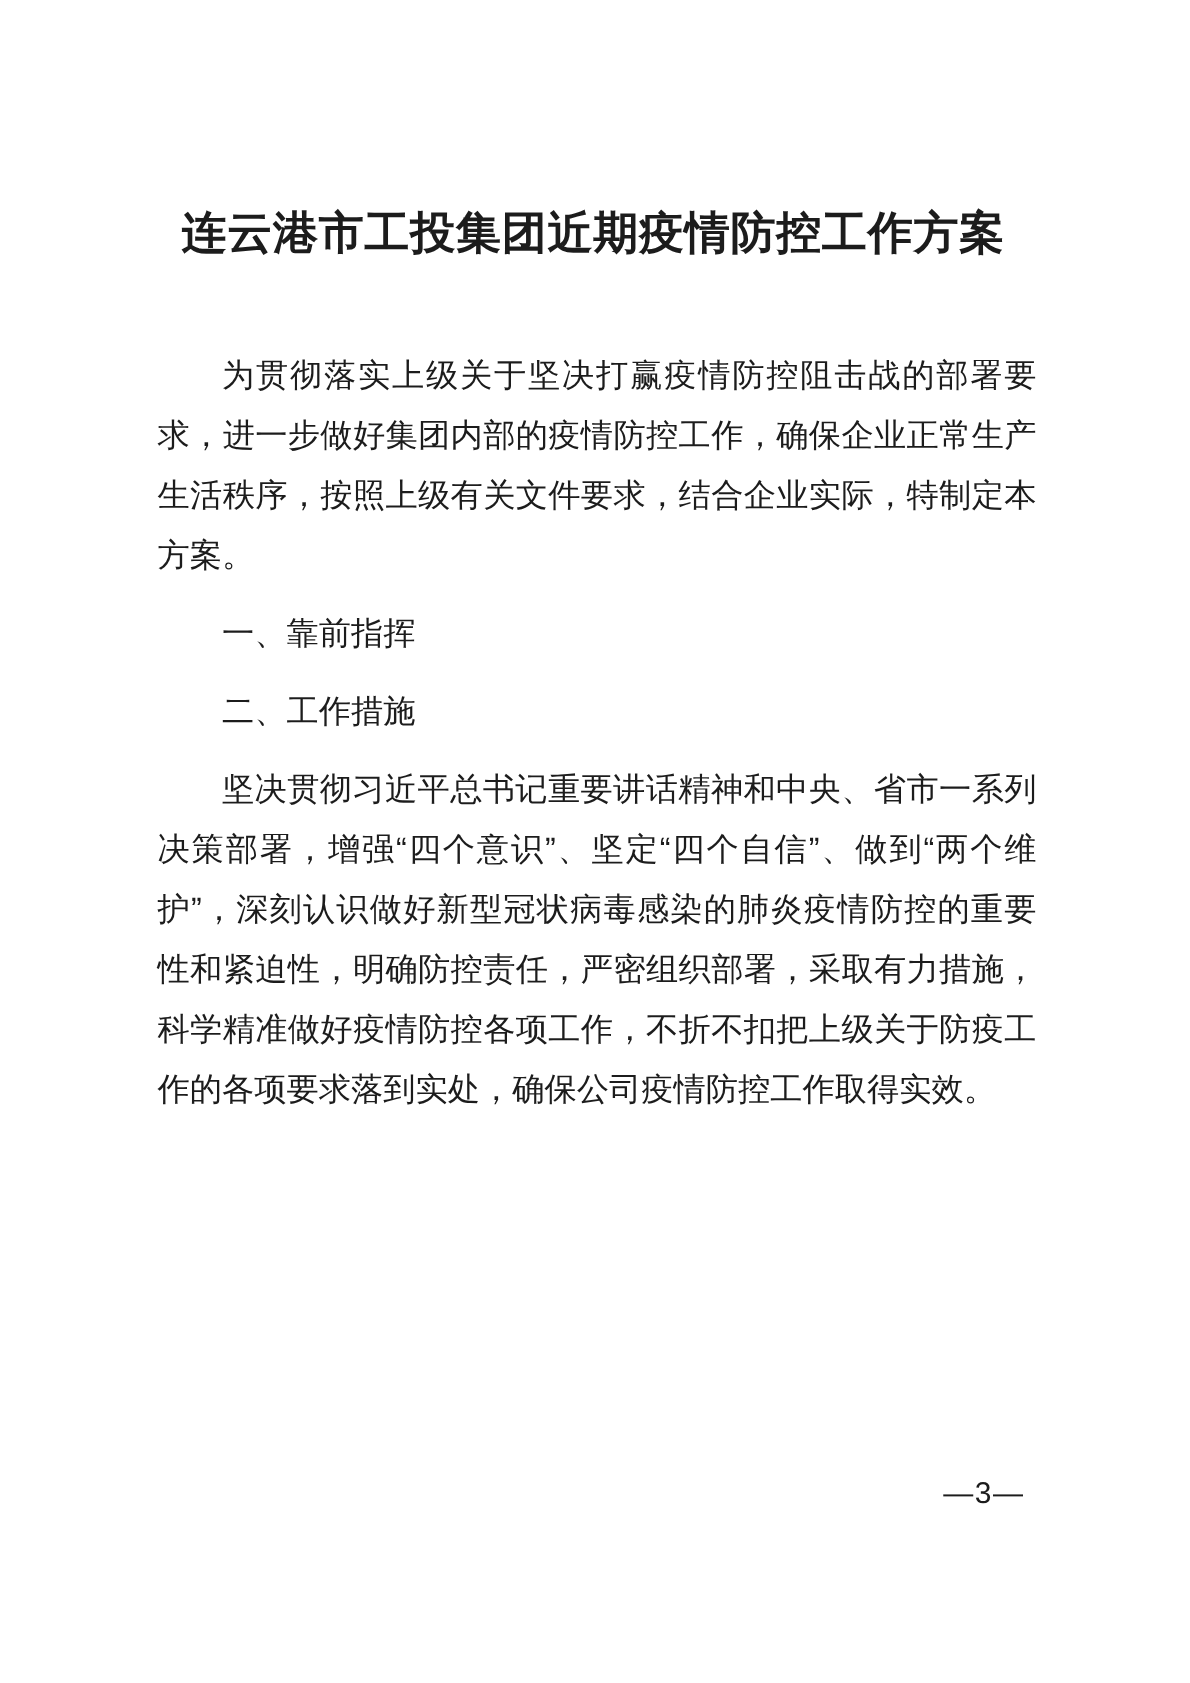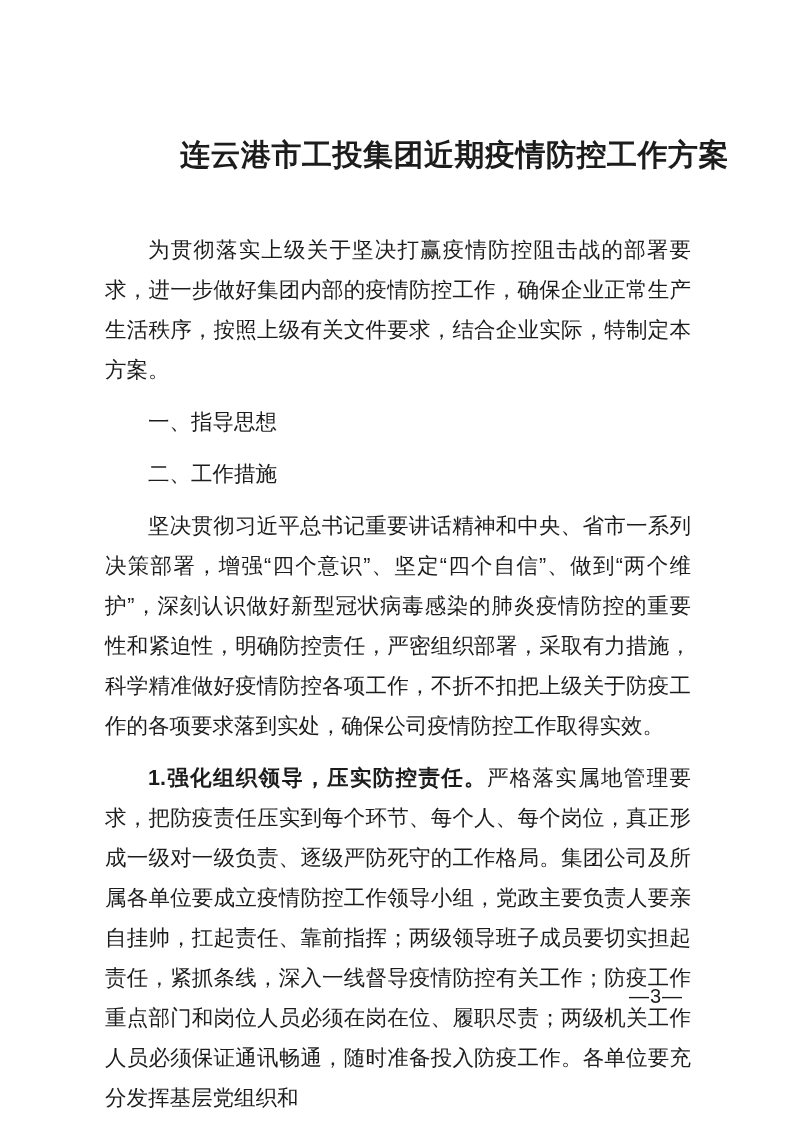--- a/index.html
+++ b/index.html
@@ -15,21 +15,21 @@
     overflow: hidden;
     font-family: "Liberation Sans", "DejaVu Sans", sans-serif;
     color: #1c1c1c;
   }
   .doc-title {
     position: absolute;
     top: 135px;
     left: 121px;
     width: 608px;
     margin: 0;
-    text-align: right;
+    text-align: left;
     font-size: 30px;
     font-weight: 700;
     letter-spacing: 0.5px;
     white-space: nowrap;
   }
   .doc-body {
     position: absolute;
     top: 218px;
     left: 93px;
     width: 610px;
@@ -60,25 +60,24 @@
 <body>
 
 <div class="page">
 
   <h1 class="doc-title">连云港市工投集团近期疫情防控工作方案</h1>
 
   <div class="doc-body">
 
     <p class="indent">为贯彻落实上级关于坚决打赢疫情防控阻击战的部署要求，进一步做好集团内部的疫情防控工作，确保企业正常生产生活秩序，按照上级有关文件要求，结合企业实际，特制定本方案。</p>
 
-    <p class="indent">一、指导思想</p>
+    <p class="indent">一、靠前指挥</p>
 
     <p class="indent">二、工作措施</p>
 
     <p class="indent">坚决贯彻习近平总书记重要讲话精神和中央、省市一系列决策部署，增强“四个意识”、坚定“四个自信”、做到“两个维护”，深刻认识做好新型冠状病毒感染的肺炎疫情防控的重要性和紧迫性，明确防控责任，严密组织部署，采取有力措施，科学精准做好疫情防控各项工作，不折不扣把上级关于防疫工作的各项要求落到实处，确保公司疫情防控工作取得实效。</p>
 
-    <p class="indent"><span class="lead-bold">1.强化组织领导，压实防控责任。</span><span>严格落实属地管理要求，把防疫责任压实到每个环节、每个人、每个岗位，真正形成一级对一级负责、逐级严防死守的工作格局。集团公司及所属各单位要成立疫情防控工作领导小组，党政主要负责人要亲自挂帅，扛起责任、靠前指挥；两级领导班子成员要切实担起责任，紧抓条线，深入一线督导疫情防控有关工作；防疫工作重点部门和岗位人员必须在岗在位、履职尽责；两级机关工作人员必须保证通讯畅通，随时准备投入防疫工作。各单位要充分发挥基层党组织和</span></p>
 
   </div>
 
   <div class="page-number">—3—</div>
 
 </div>
 
 </body></html>

